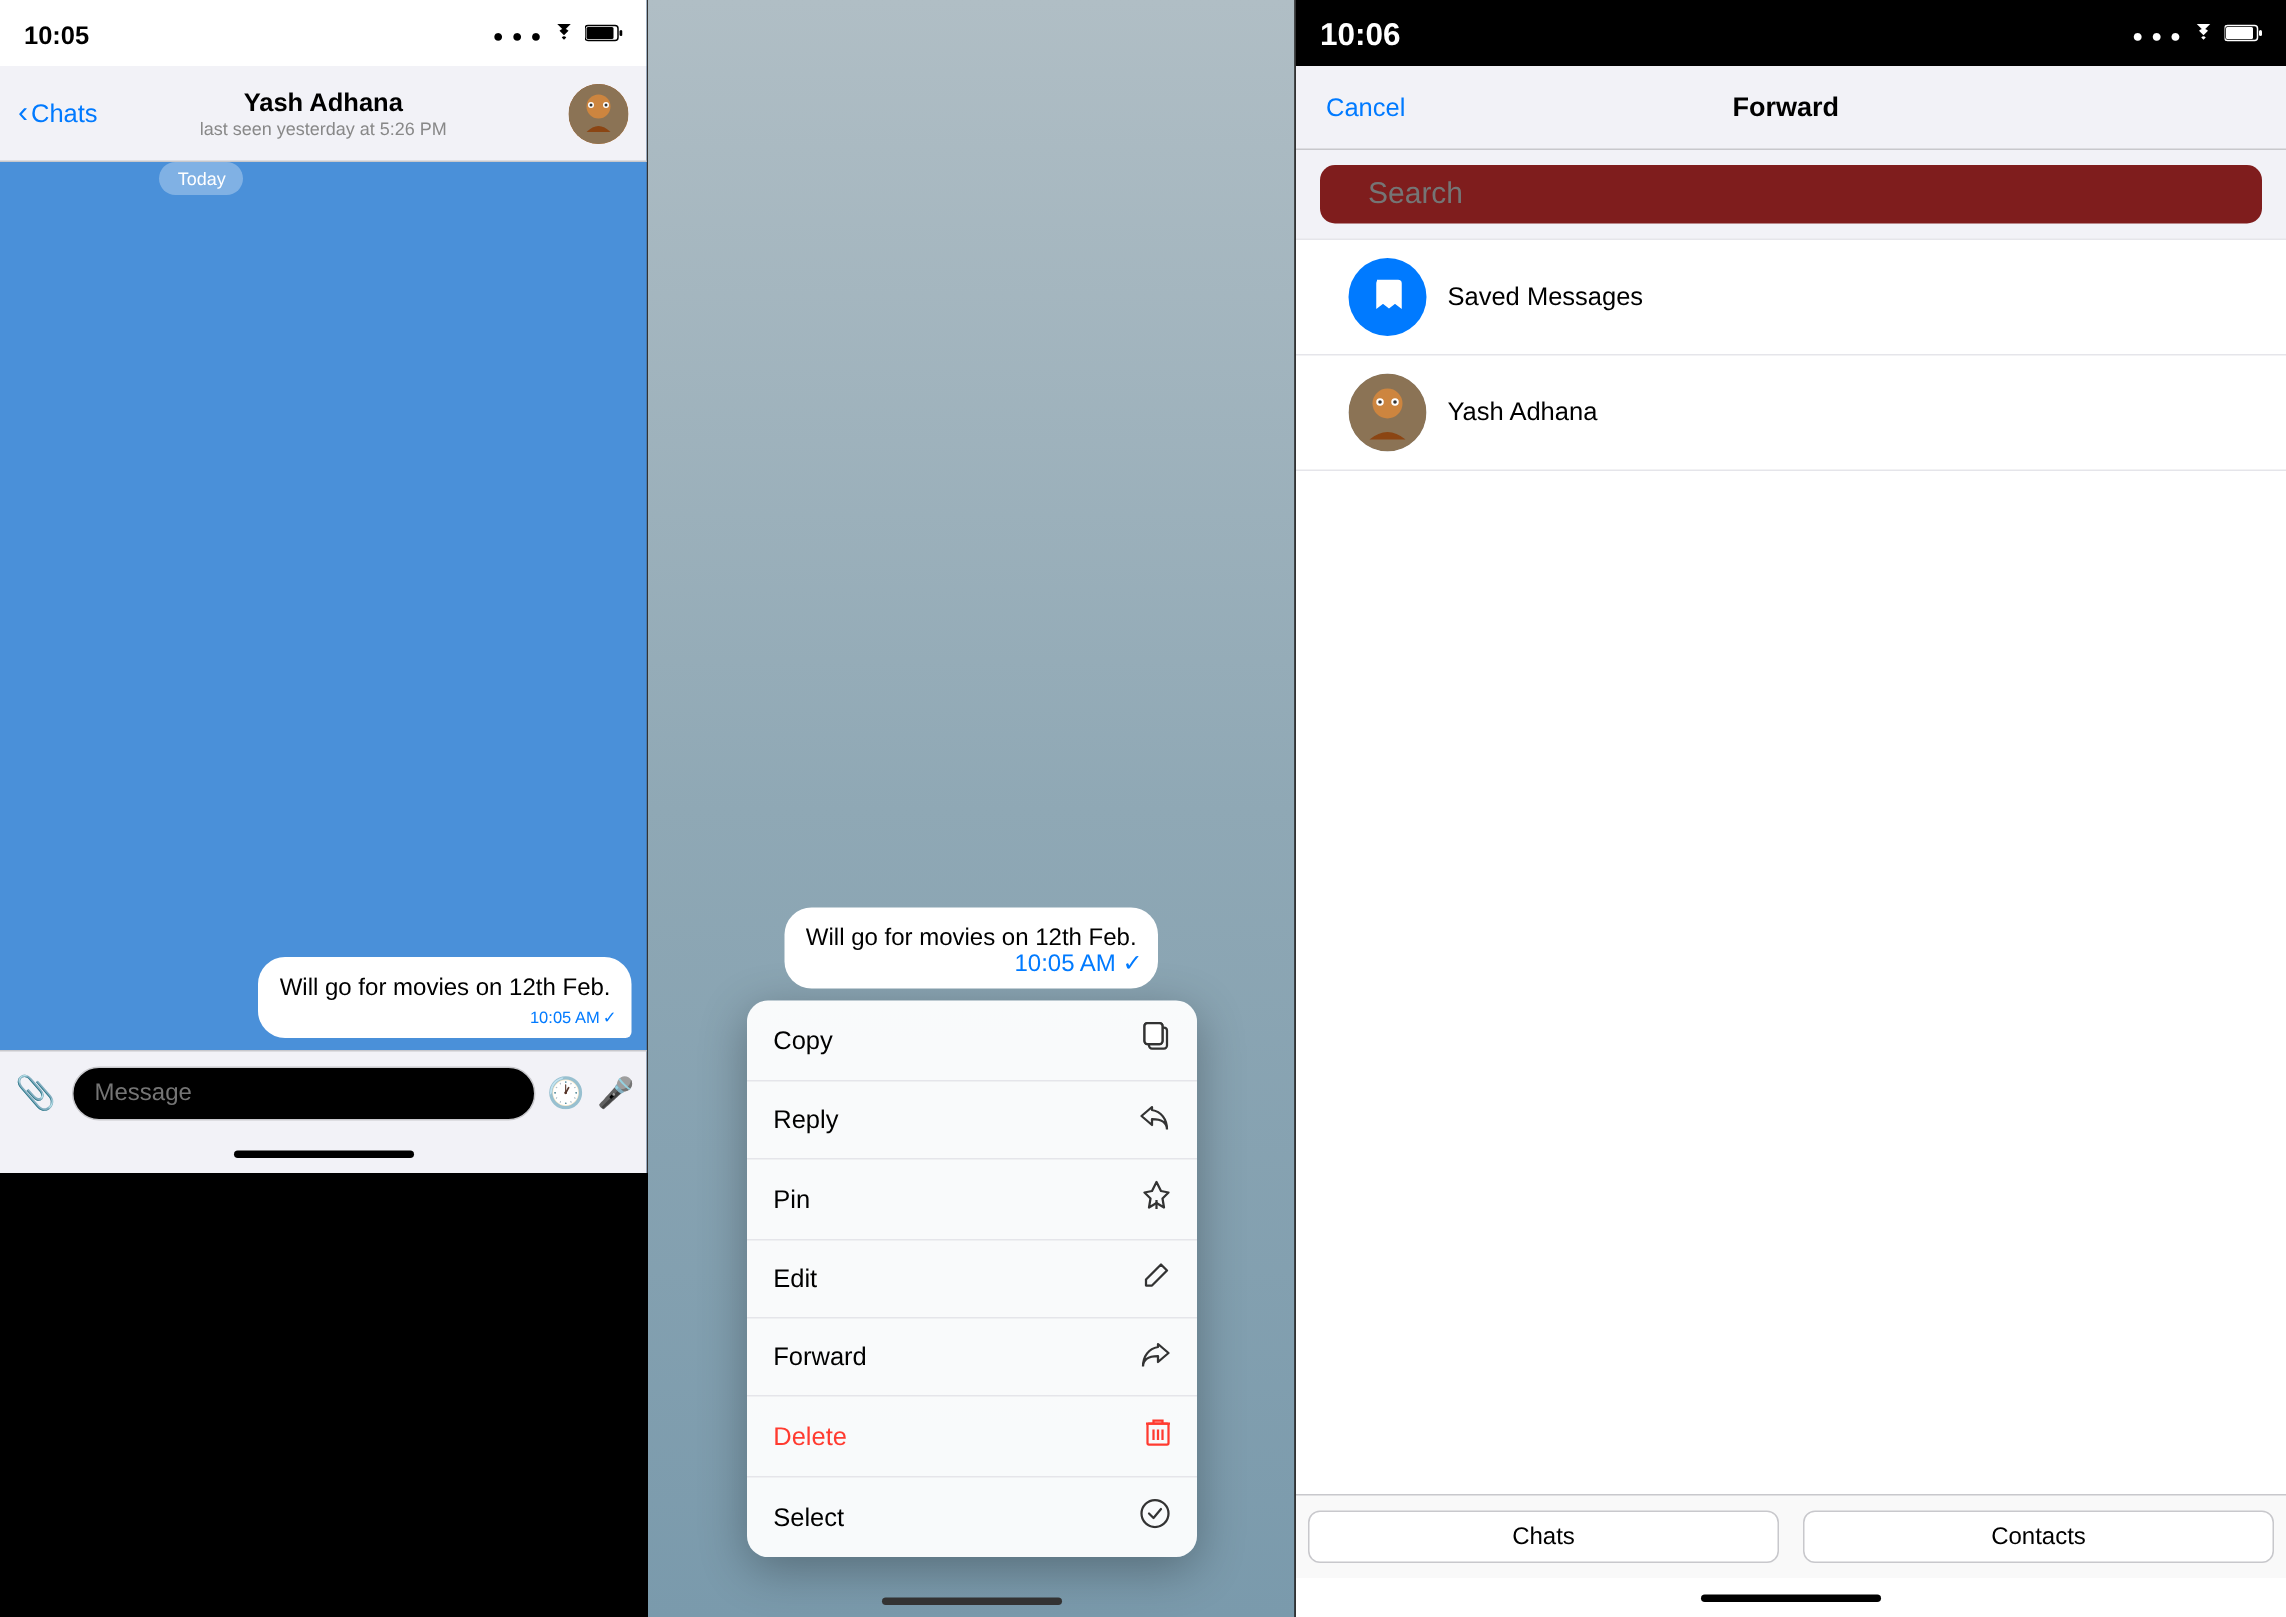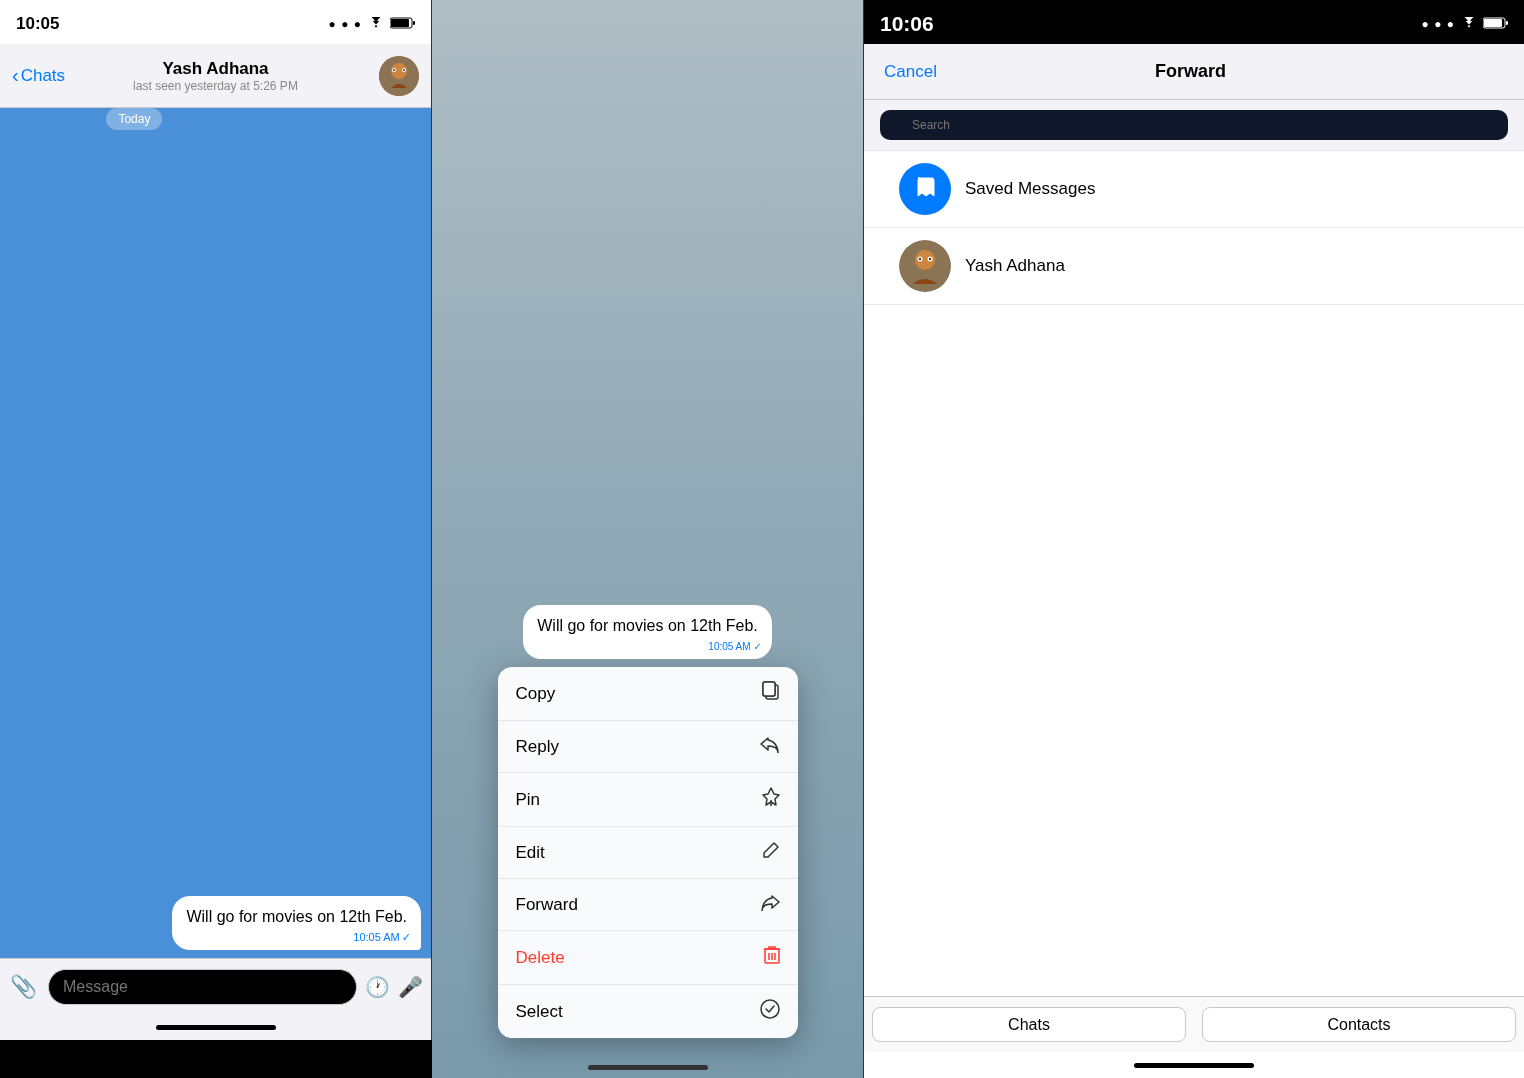--- a/index.html
+++ b/index.html
@@ -9,21 +9,21 @@
       display: flex;
       flex-direction: row;
       background: #000;
       font-family: -apple-system, 'San Francisco', 'Helvetica Neue', Helvetica, Arial, sans-serif;
       overflow: hidden;
     }
 
     
     .panel-chat {
       width: 432px;
-      height: 1040px;
+      height: 782px;
       background: #4a90d9;
       display: flex;
       flex-direction: column;
       position: relative;
       border-right: 1px solid #333;
     }
     .chat-status-bar {
       background: #fff;
       display: flex;
       justify-content: space-between;
@@ -206,21 +206,21 @@
       font-size: 16px;
       color: #000;
       line-height: 1.4;
       max-width: 300px;
       margin-bottom: 8px;
     }
     .context-message-meta {
       position: absolute;
       bottom: 5px;
       right: 10px;
-      font-size: 10px;
+      font-size: 16px;
       color: #007aff;
     }
     .context-menu {
       background: rgba(255,255,255,0.95);
       border-radius: 14px;
       width: 300px;
       overflow: hidden;
       box-shadow: 0 8px 32px rgba(0,0,0,0.3);
     }
     .context-menu-item {
@@ -303,24 +303,24 @@
       font-size: 18px;
       font-weight: 700;
       color: #000;
     }
     .forward-search-bar {
       background: #f2f2f7;
       padding: 10px 16px;
       border-bottom: 1px solid #e5e5ea;
     }
     .forward-search-input {
-      background: #0f172a;
+      background: #7f1d1d;
       border-radius: 10px;
       padding: 8px 14px 8px 32px;
-      font-size: 12px;
+      font-size: 20px;
       color: #8e8e93;
       width: 100%;
       border: none;
       outline: none;
       position: relative;
     }
     .search-wrapper {
       position: relative;
     }
     .search-icon-inner {

